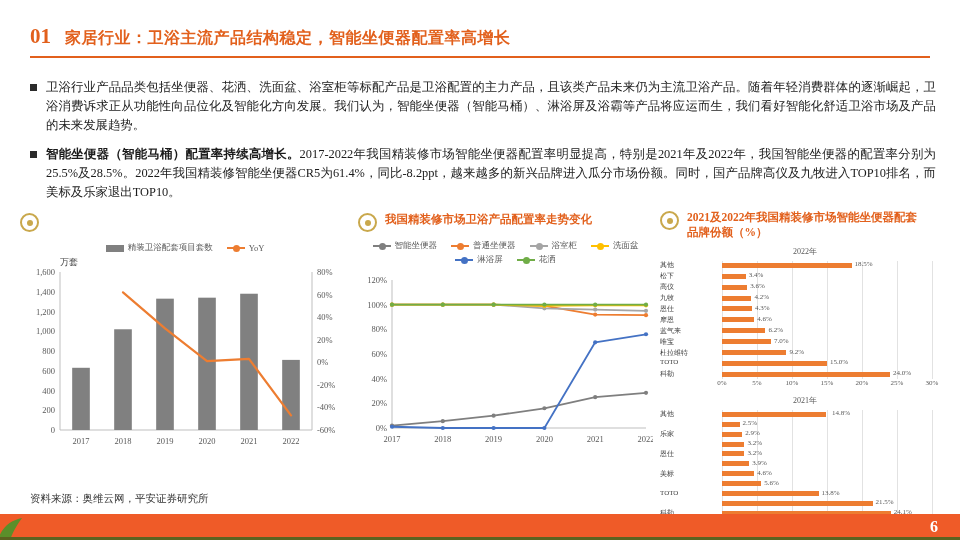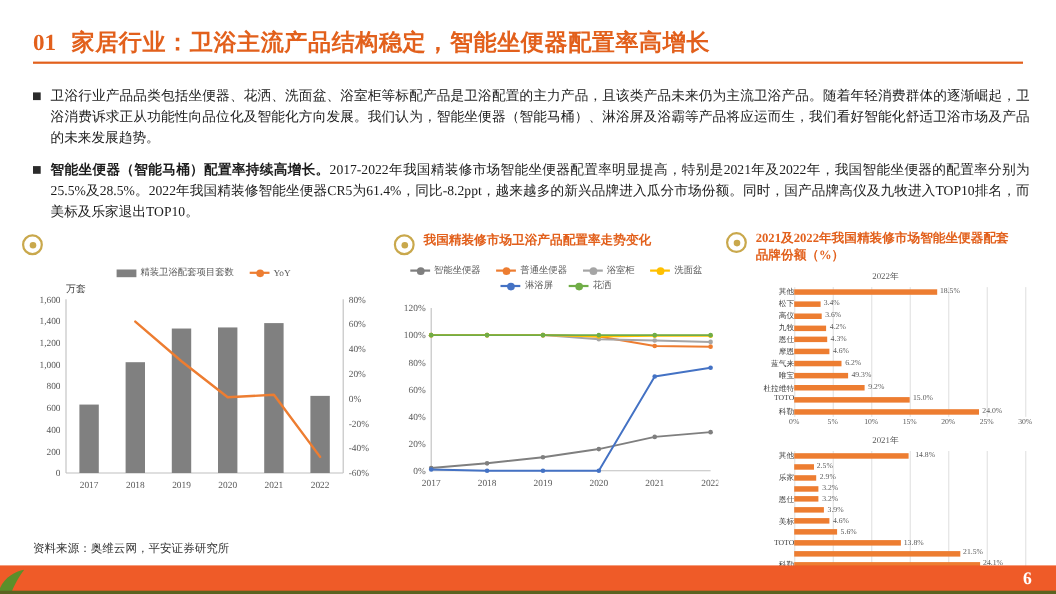--- a/index.html
+++ b/index.html
@@ -8,21 +8,21 @@
     background:#ffffff;
     font-family:"Liberation Serif","DejaVu Serif",serif;
     position:relative;
   }
   .slide{position:absolute;inset:0;background:#fff;}
 
   
   .title-block{position:absolute;left:30px;top:24px;right:30px;}
   .title-text{
     font-family:"Liberation Serif","DejaVu Serif",serif;
-    font-size:21px;font-weight:bold;color:#E2601C;letter-spacing:.5px;
+    font-size:16px;font-weight:bold;color:#E2601C;letter-spacing:.5px;
     white-space:nowrap;
   }
   .title-num{font-size:21px;font-weight:bold;color:#E2601C;}
   .title-rule{
     position:absolute;left:0;right:0;top:32px;height:2px;background:#E2601C;
   }
 
   
   .bullets{position:absolute;left:30px;top:78px;right:24px;}
   .bullet-row{display:flex;align-items:flex-start;margin-bottom:9px;}
@@ -78,21 +78,21 @@
   }
   .logo-leaf{
     position:absolute;left:-4px;bottom:-2px;width:40px;height:26px;
   }
 
   
   .hrow{position:relative;height:9px;margin-bottom:1.1px;}
   .hrow .hbar{position:absolute;left:0;top:2px;height:5px;background:#ED7D31;}
   .hrow .hval{position:absolute;top:-0.5px;font-size:7px;color:#595959;
      font-family:"Liberation Serif","DejaVu Serif",serif;white-space:nowrap;}
-  .hcat{position:absolute;right:4px;top:-0.5px;font-size:7px;color:#404040;text-align:right;
+  .hcat{position:absolute;right:4px;top:-0.5px;font-size:7px;color:#404040;text-align:left;
      font-family:"Liberation Serif","DejaVu Serif",serif;white-space:nowrap;}
   .mini-title{font-size:8px;color:#595959;text-align:center;
      font-family:"Liberation Serif","DejaVu Serif",serif;}
   .xscale{position:relative;height:10px;}
   .xscale span{position:absolute;font-size:7px;color:#595959;transform:translateX(-50%);
      font-family:"Liberation Serif","DejaVu Serif",serif;}
 </style>
 </head>
 <body>
 
@@ -319,21 +319,21 @@
           <span class="hval" style="left: 97.2px;">4.6%</span>
         </div>
         <div class="hrow" style="height: 9.8px;">
           <span class="hcat" style="width: 62px; left: 0px;">蓝气来</span>
           <div class="hbar" style="left: 62px; width: 43.4px; background: rgb(237, 125, 49);"></div>
           <span class="hval" style="left: 108.4px;">6.2%</span>
         </div>
         <div class="hrow" style="height: 9.8px;">
           <span class="hcat" style="width: 62px; left: 0px;">唯宝</span>
           <div class="hbar" style="left: 62px; width: 49px; background: rgb(237, 125, 49);"></div>
-          <span class="hval" style="left: 114px;">49.3%</span>
+          <span class="hval" style="left: 114px;">7.0%</span>
         </div>
         <div class="hrow" style="height: 9.8px;">
           <span class="hcat" style="width: 62px; left: 0px;">杜拉维特</span>
           <div class="hbar" style="left: 62px; width: 64.4px; background: rgb(237, 125, 49);"></div>
           <span class="hval" style="left: 129.4px;">9.2%</span>
         </div>
         <div class="hrow" style="height: 9.8px;">
           <span class="hcat" style="width: 62px; left: 0px;">TOTO</span>
           <div class="hbar" style="left: 62px; width: 105px; background: rgb(237, 125, 49);"></div>
           <span class="hval" style="left: 170px;">15.0%</span>

